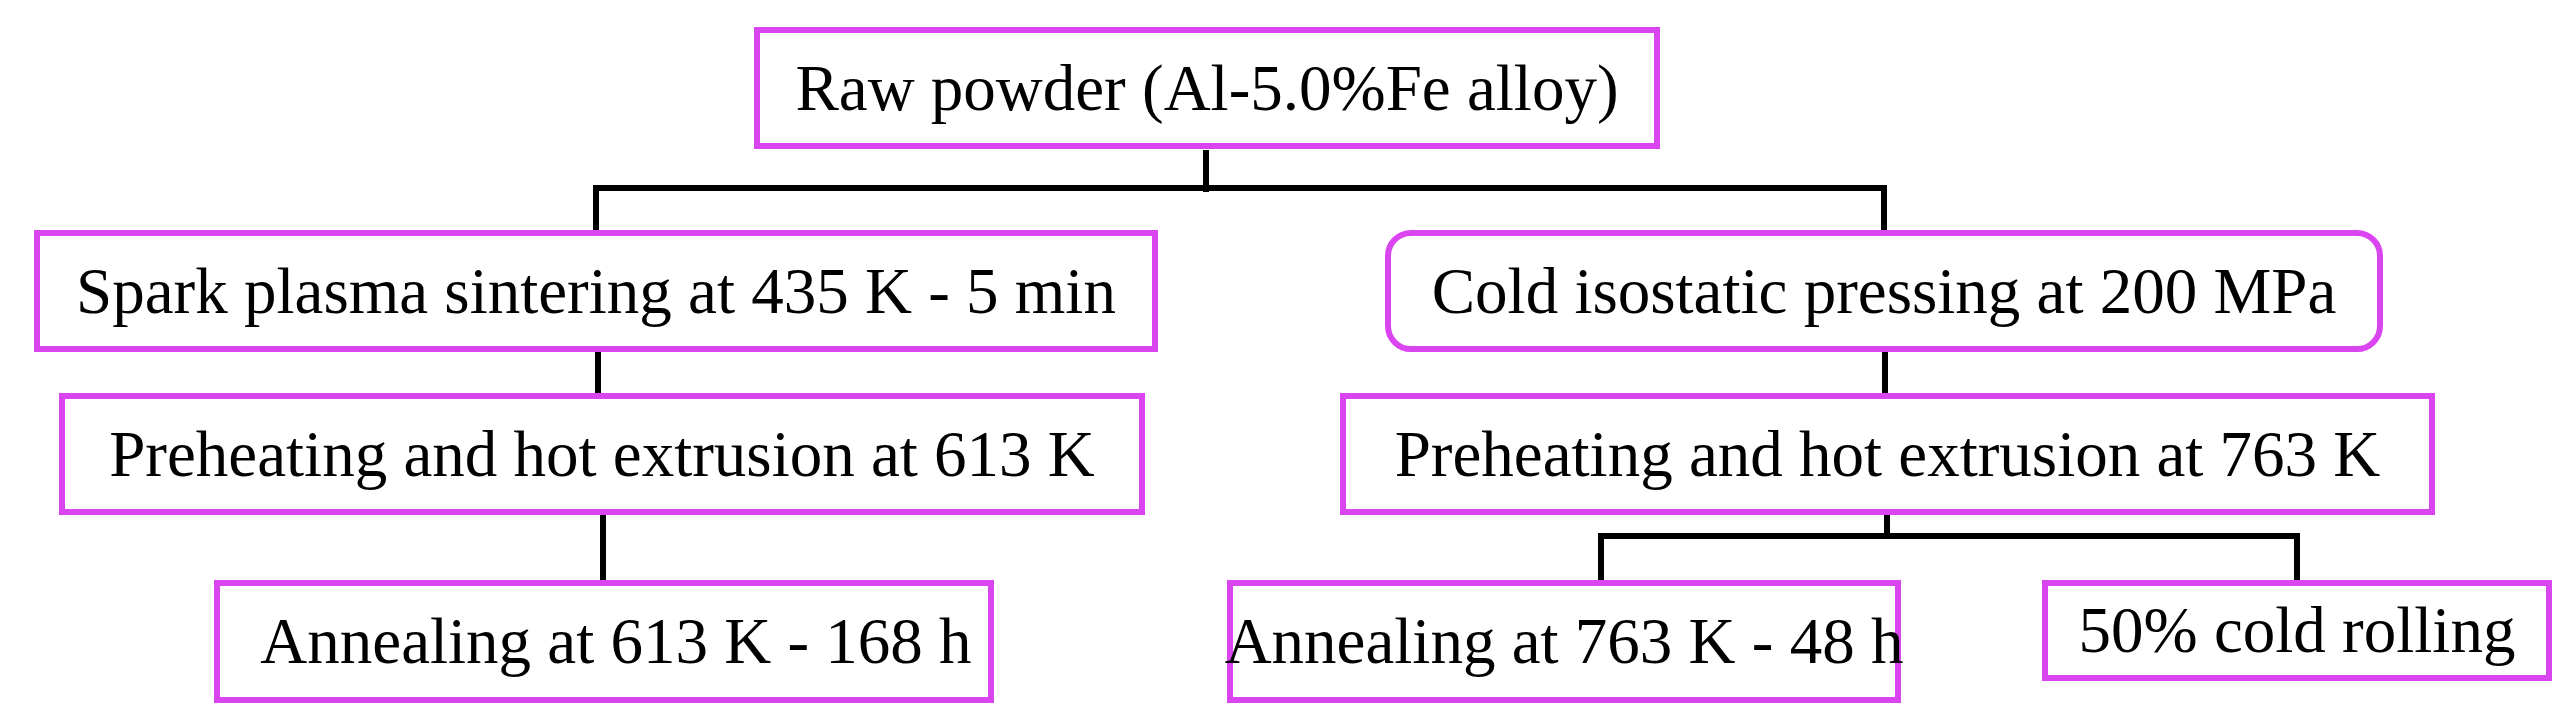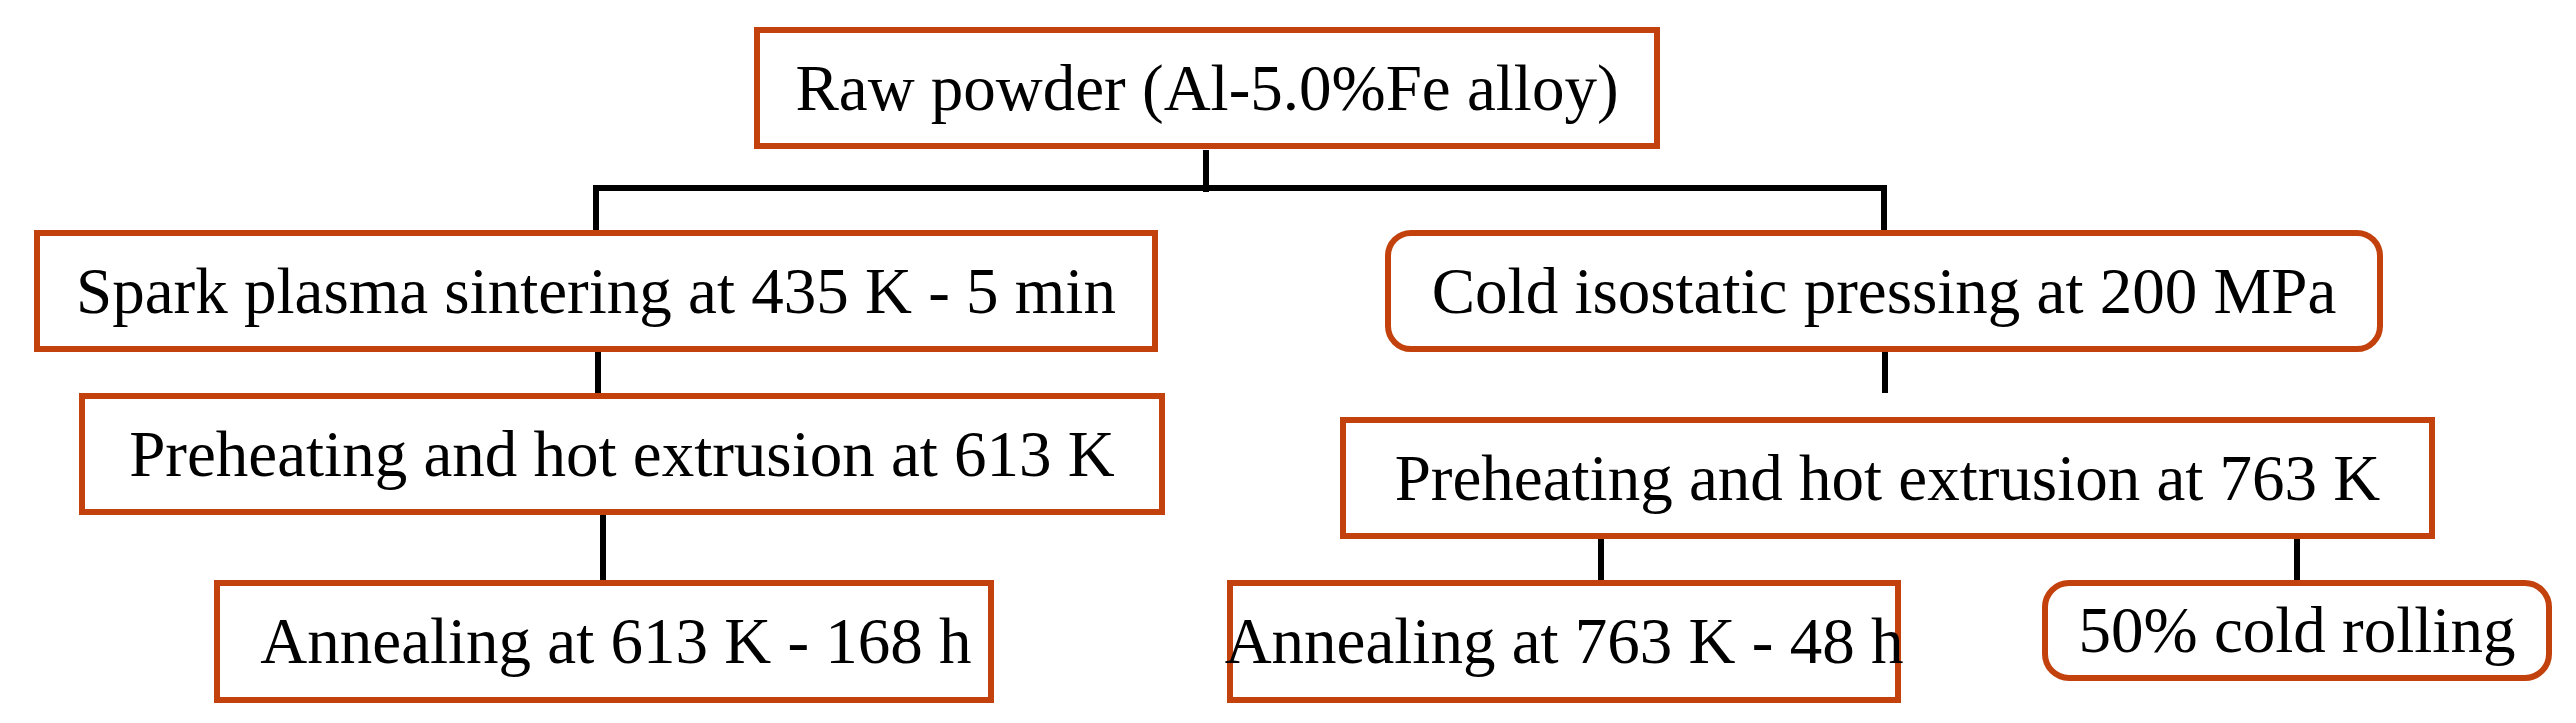--- a/index.html
+++ b/index.html
@@ -7,43 +7,43 @@
     position: relative;
     width: 2576px;
     height: 723px;
     background: #ffffff;
     font-family: "Liberation Serif", "DejaVu Serif", serif;
     color: #000000;
   }
   .node {
     position: absolute;
     box-sizing: border-box;
-    border: 6px solid #c2410c;
+    border: 6px solid #d946ef;
     background: #ffffff;
     display: flex;
     align-items: center;
     justify-content: center;
     font-size: 65px;
     line-height: 1;
     white-space: nowrap;
     text-align: center;
   }
   .seg {
     position: absolute;
     background: #000000;
   }
   
   #node-raw     { left: 754px; top: 27.4px;  width: 906px; height: 122px; }
   #node-sps     { left: 34px;   top: 230px; width: 1124px; height: 122px; }
   #node-cip     { left: 1385px; top: 230px; width: 998px; height: 122px; border-radius: 26px; }
-  #node-ext613  { left: 59px;   top: 393px; width: 1086px; height: 122px; margin-left: 20px; }
-  #node-ext763  { left: 1340px; top: 393px; width: 1095px; height: 122px; margin-top: 24px; }
+  #node-ext613  { left: 59px;   top: 393px; width: 1086px; height: 122px; }
+  #node-ext763  { left: 1340px; top: 393px; width: 1095px; height: 122px; }
   #node-ann613  { left: 214px;  top: 580px; width: 780px; height: 123px; padding-left: 24px; }
   #node-ann763  { left: 1227px; top: 580px; width: 674px; height: 123px; font-family: Liberation Serif, serif; }
-  #node-roll    { left: 2042px; top: 580px; width: 510px;  height: 101px; border-radius: 27px; }
+  #node-roll    { left: 2042px; top: 580px; width: 510px;  height: 101px; }
   
   #seg-raw-stem        { left: 1203px; top: 150px; width: 6px;    height: 42px; }
   #seg-top-split-bar   { left: 593px;  top: 185px; width: 1294px; height: 6px;  }
   #seg-drop-to-sps     { left: 593px;  top: 185px; width: 6px;    height: 45px; }
   #seg-drop-to-cip     { left: 1881px; top: 185px; width: 6px;    height: 45px; }
   #seg-sps-to-ext613   { left: 595px;  top: 352px; width: 6px;    height: 41px; }
   #seg-cip-to-ext763   { left: 1882px; top: 352px; width: 6px;    height: 41px; }
   #seg-ext613-to-ann   { left: 600px;  top: 515px; width: 6px;    height: 65px; }
   #seg-ext763-stem     { left: 1884px; top: 515px; width: 6px;    height: 24px; }
   #seg-right-split-bar { left: 1598px; top: 533px; width: 702px;  height: 6px;  }

